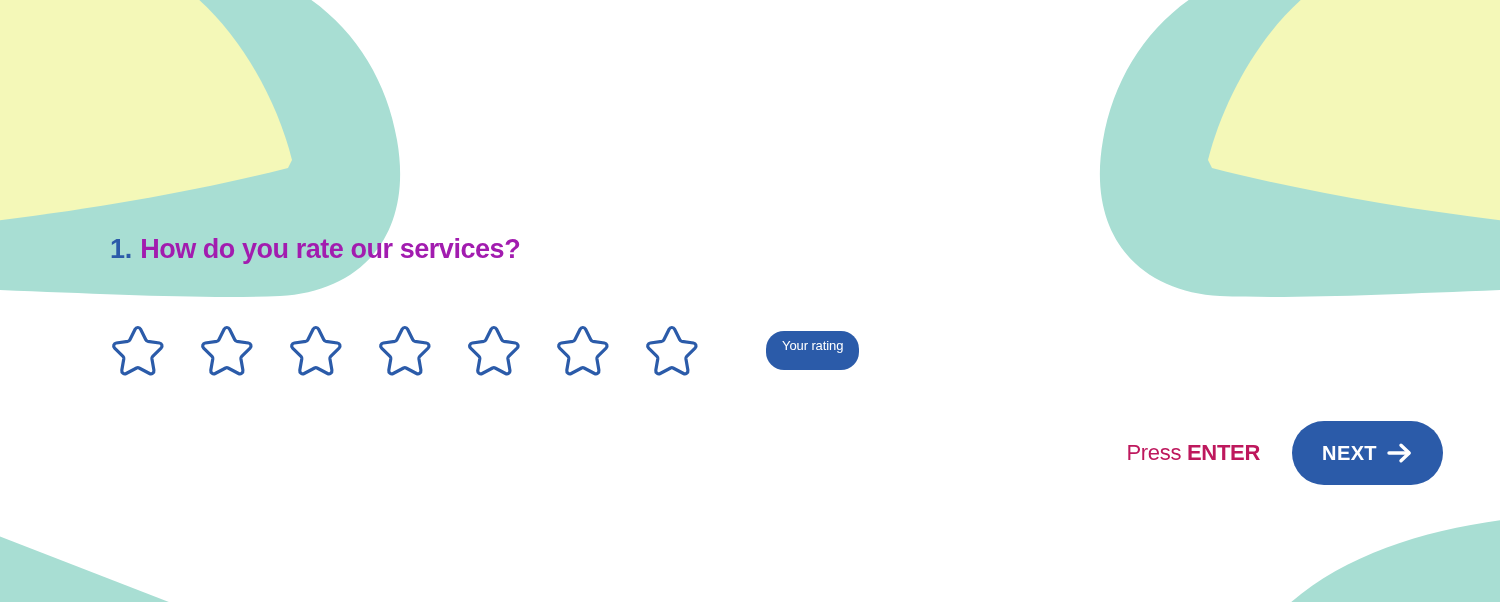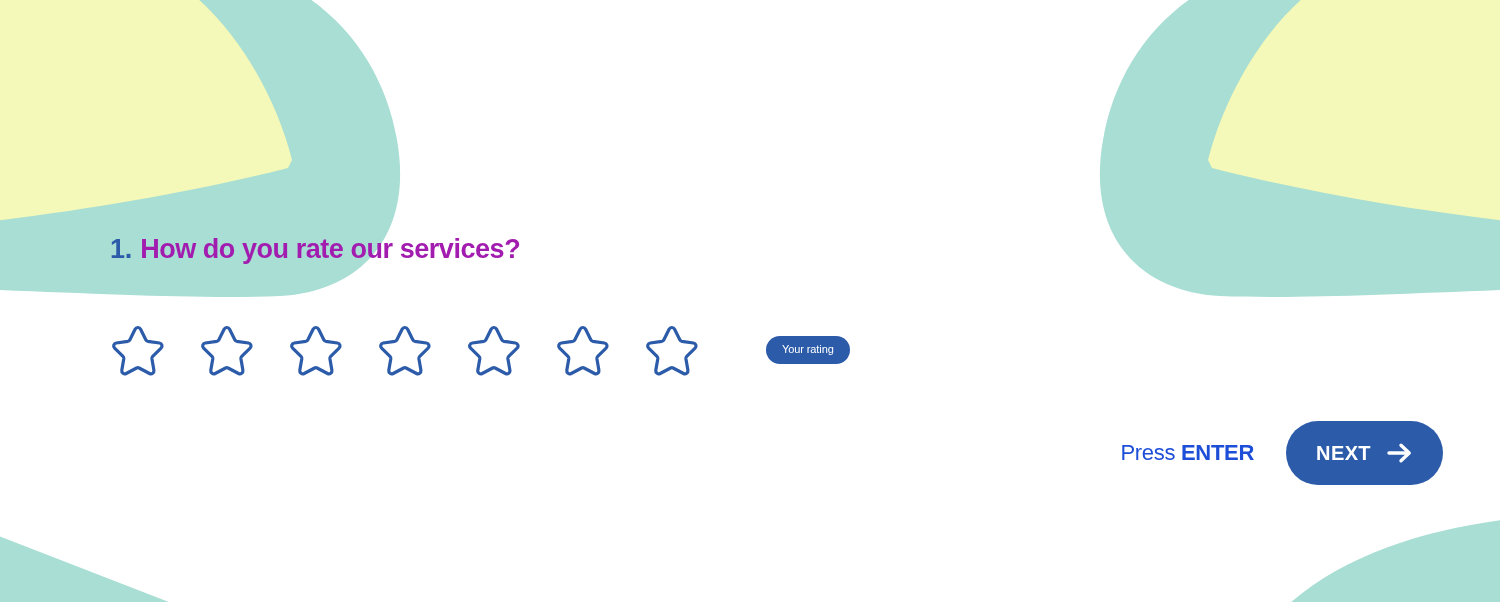--- a/index.html
+++ b/index.html
@@ -80,53 +80,53 @@
     line-height: 0;
   }
   .star-button:last-of-type { margin-right: 0; }
   .star-button svg { display: block; }
 
   #your-rating-badge {
     margin-left: 33px;
     background: #2B5BA9;
     color: #ffffff;
     border-radius: 18px;
-    padding: 8px 16px 9px 16px;
-    font-size: 11px;
+    padding: 8px 16px 18px 16px;
+    font-size: 13px;
     font-weight: 400;
     letter-spacing: -0.1px;
     line-height: 1;
     white-space: nowrap;
     cursor: pointer;
     border: 0;
   }
 
   
   #footer-actions {
     position: absolute;
     right: 57px;
     top: 421px;
     display: flex;
     align-items: center;
   }
   #press-enter-hint {
     font-size: 22px;
-    color: #1d4ed8;
+    color: #be185d;
     letter-spacing: -0.3px;
     margin-right: 32px;
     white-space: nowrap;
   }
   #press-enter-hint .kbd-word {
     font-weight: 700;
   }
   #next-button {
     display: flex;
     align-items: center;
     justify-content: center;
-    gap: 16px;
+    gap: 10px;
     background: #2B5BA9;
     color: #ffffff;
     border: 0;
     border-radius: 32px;
     height: 64px;
     padding: 0 30px;
     cursor: pointer;
     font-family: "Liberation Sans", sans-serif;
   }
   #next-button-label {

